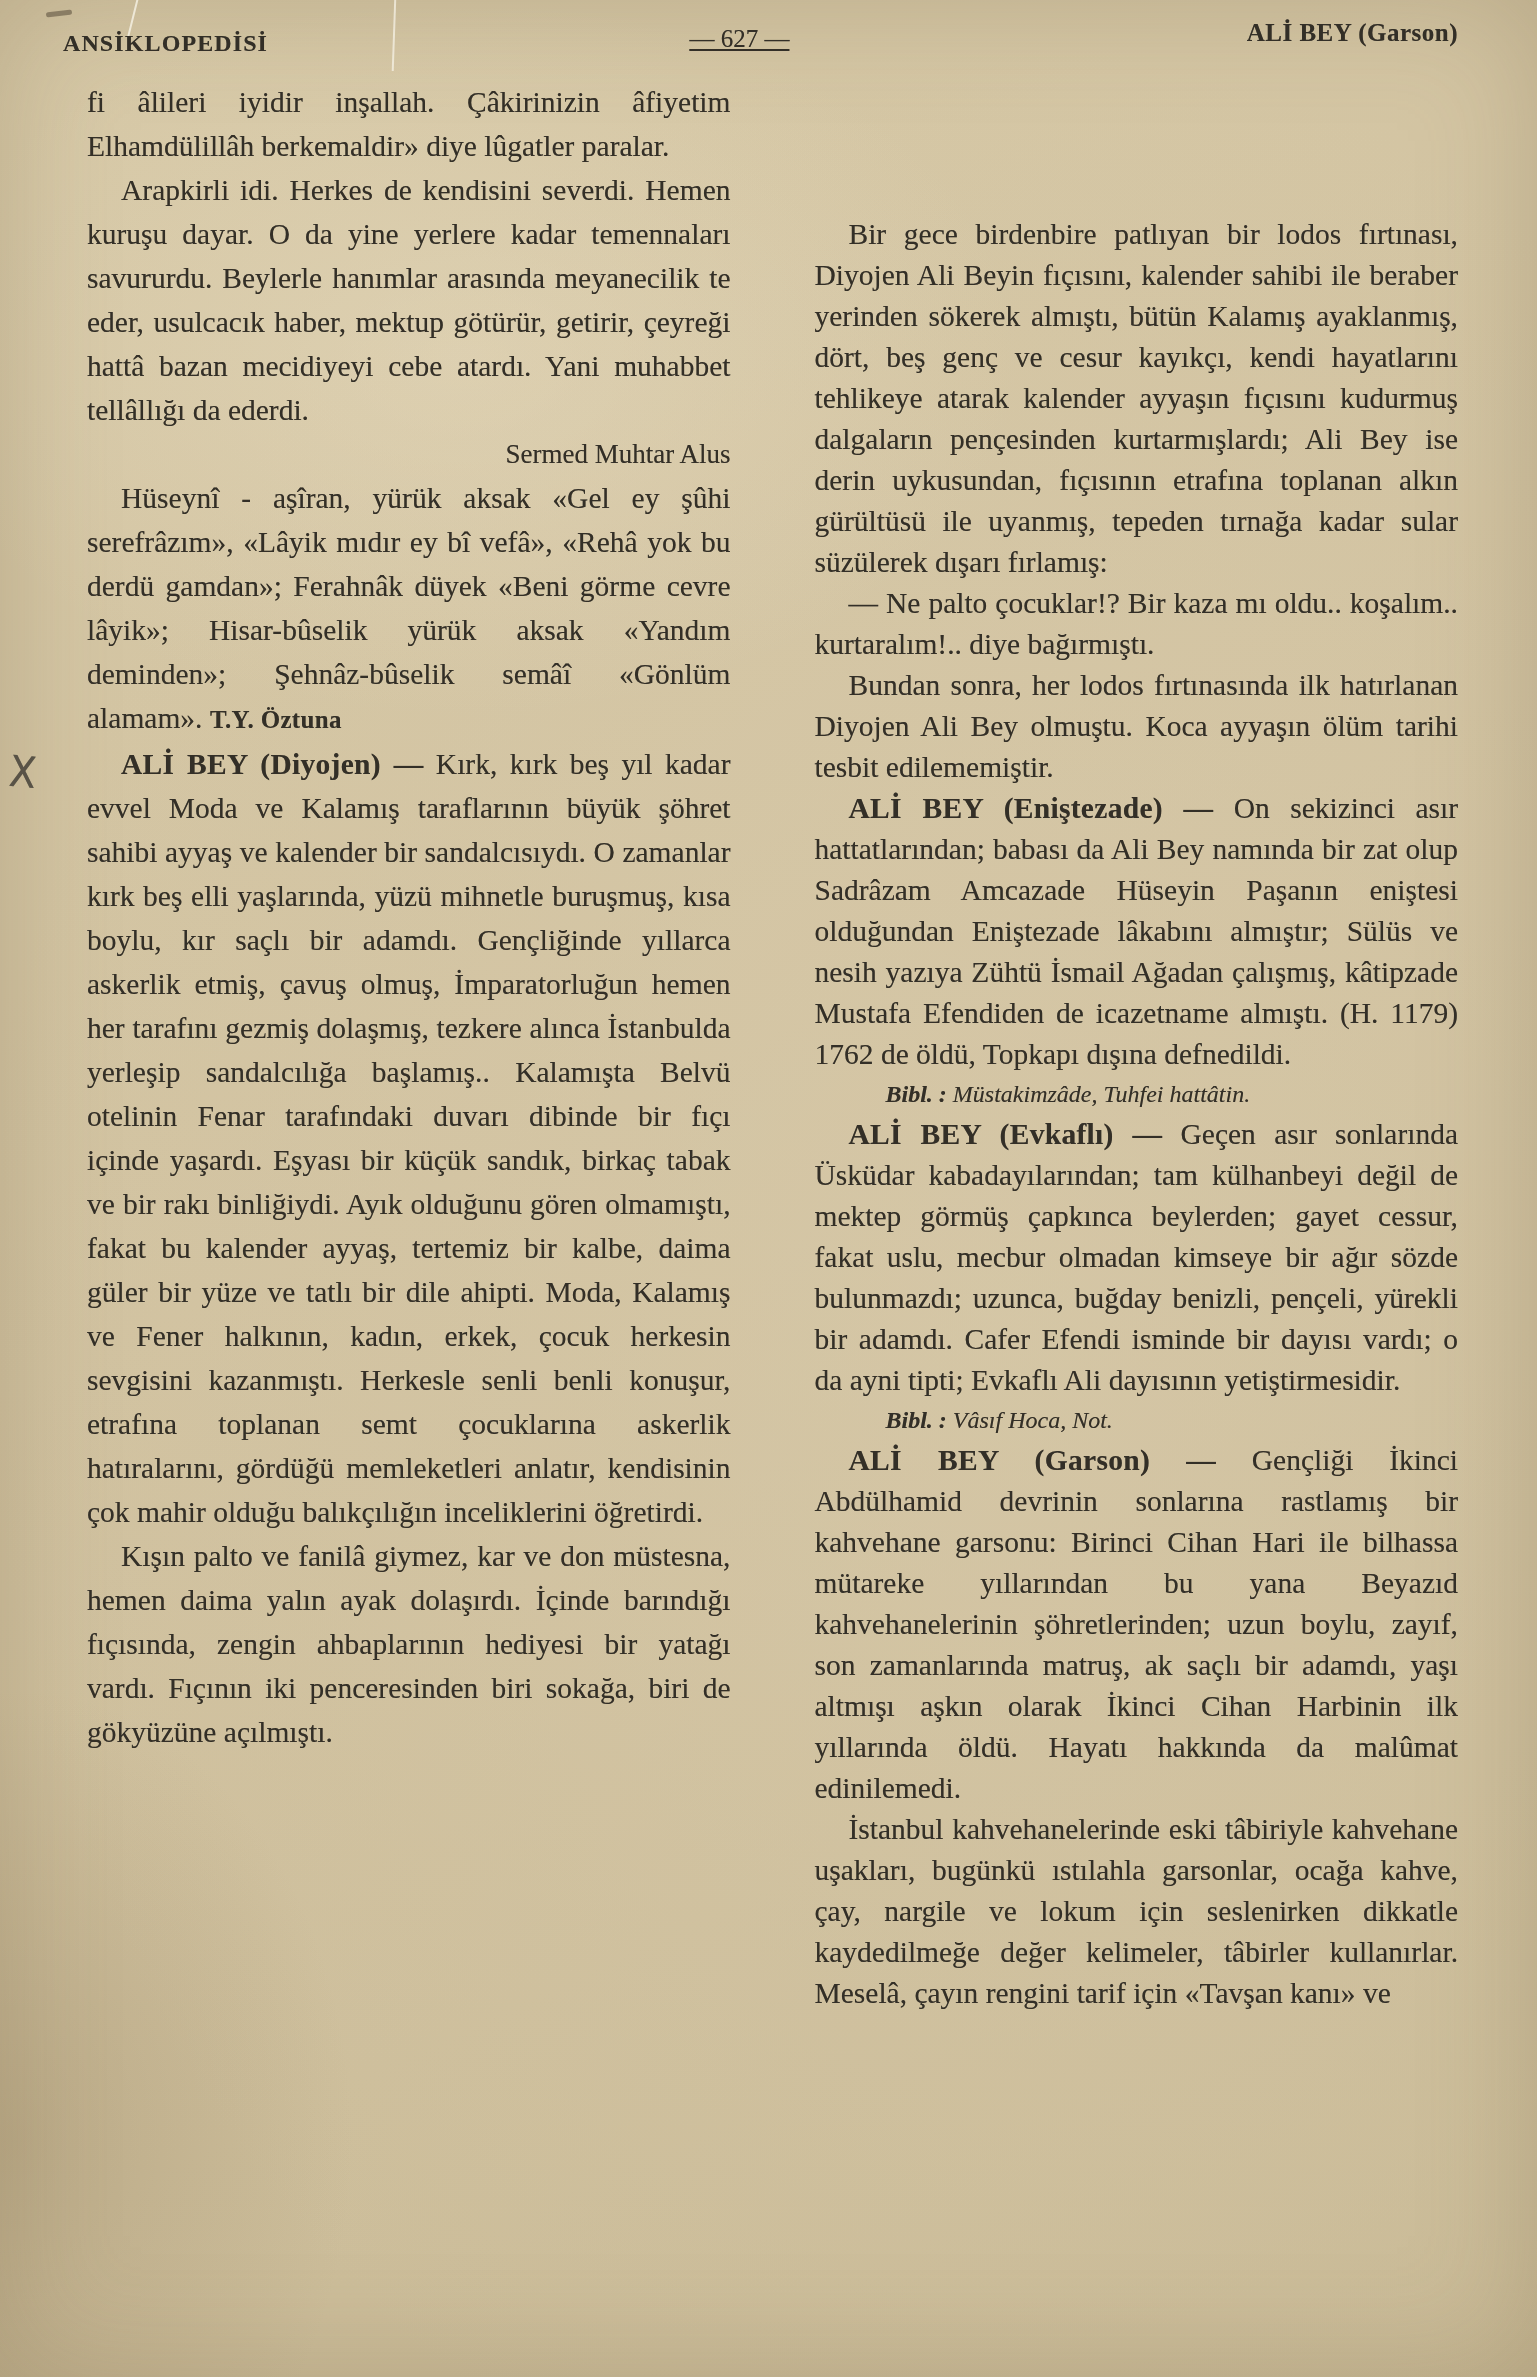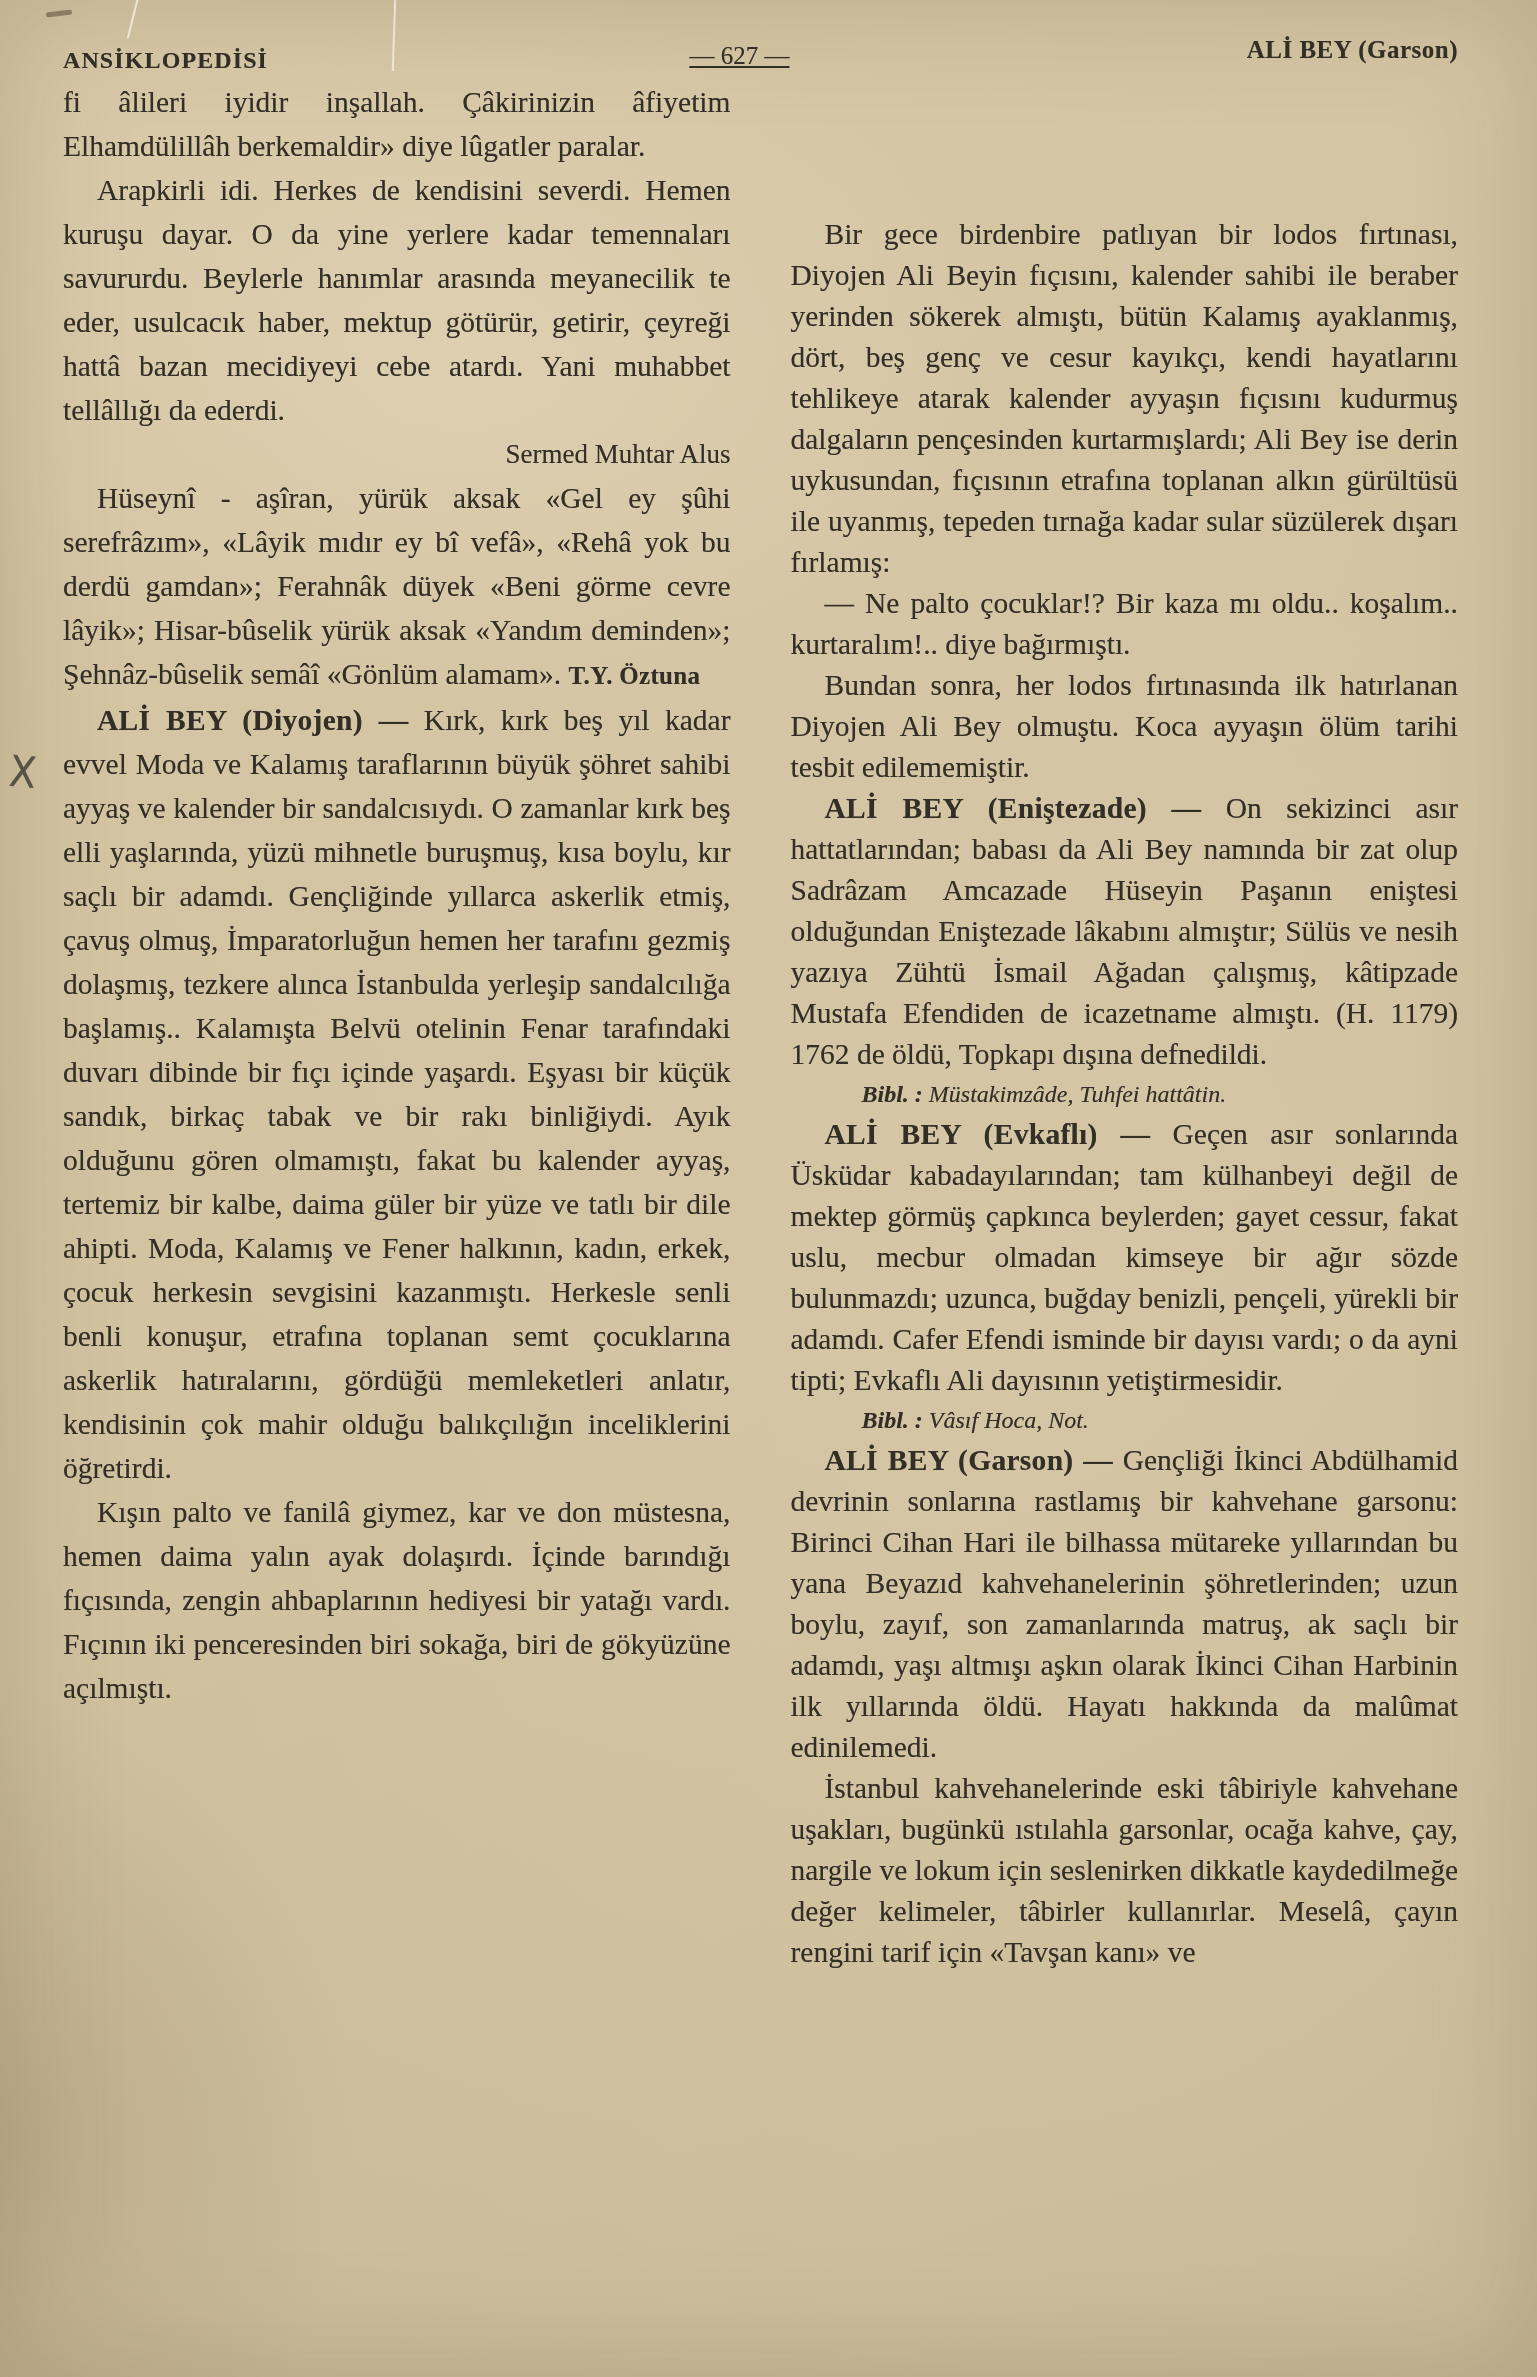--- a/index.html
+++ b/index.html
@@ -18,41 +18,42 @@
       radial-gradient(1287px 1609px at 65% 55%, rgba(218,204,173,.50), transparent 80%),
       linear-gradient(155deg, #d7c9a7 0%, #d1c2a0 45%, #c9ba96 100%);
     box-shadow: inset 0 0 118px rgba(110,92,62,.28);
   }
 
   .ink { text-shadow: 0 0 0.6px rgba(53,48,42,.45); }
 
   
   .page-header {
     position: absolute;
-    left: 63px; right: 80px; top: 36px;
+    left: 63px; right: 80px; top: 19px;
     display: flex;
     justify-content: space-between;
     align-items: baseline;
   }
   .h-journal  { font-weight: bold; font-size: 24px; letter-spacing: 1.1px; position: relative; top: 9.7px; }
   .h-page     { font-size: 25px; position: relative; top: 6.4px; left: -18px; text-decoration: underline; }
   .h-running  { font-weight: bold; font-size: 25px; letter-spacing: 0.5px; }
 
   
   .columns {
     position: absolute;
     left: 63px; right: 80px; top: 80px; bottom: 0;
     display: flex;
     gap: 60px;
   }
   .col {
     flex: 1;
     font-size: 29.5px;
     line-height: 44px;
     text-align: justify;
+    margin-left: 24px;
   }
   .col-right { line-height: 41px; padding-top: 134px; }
 
   .para { margin: 0; text-indent: 34px; }
   .para.noindent { text-indent: 0; }
 
   .lead { font-weight: bold; letter-spacing: 0.3px; }
 
   .signature {
     margin: 0;

